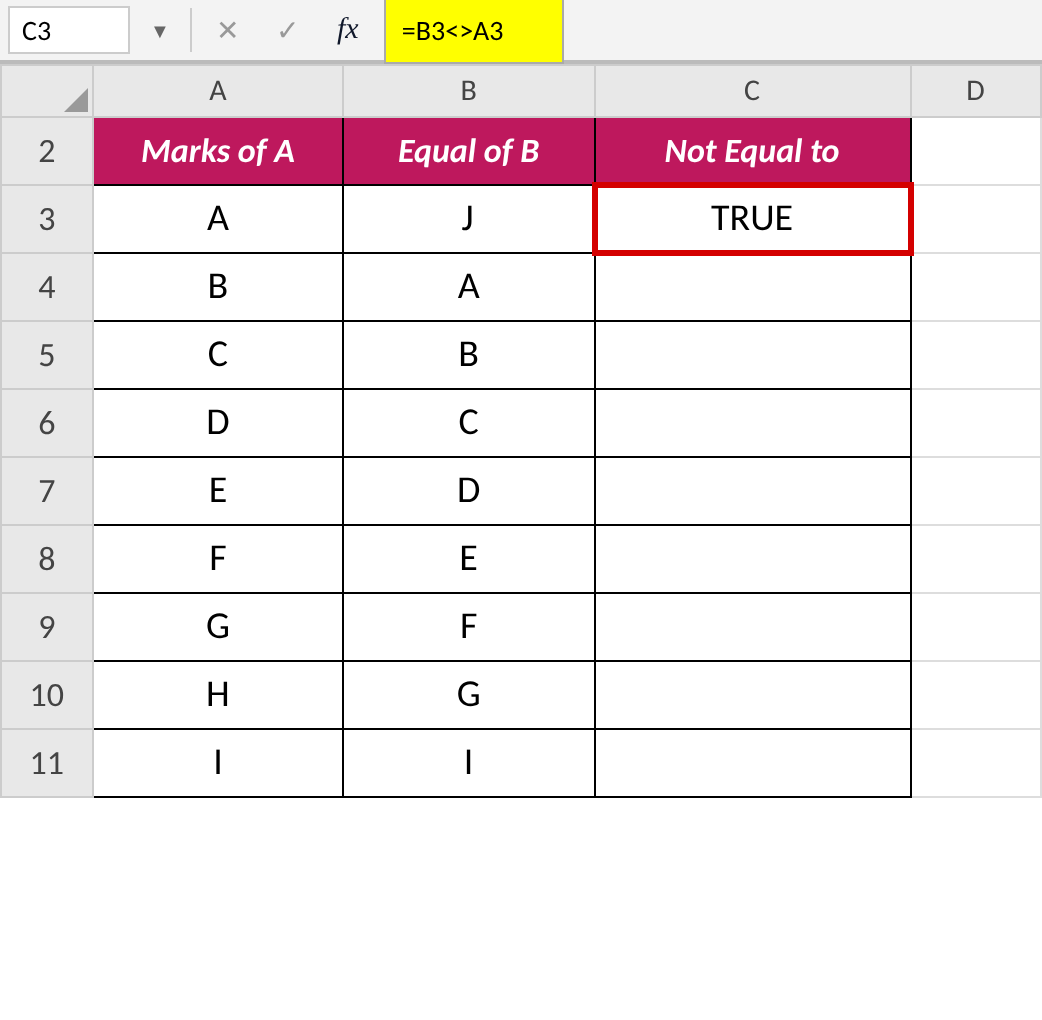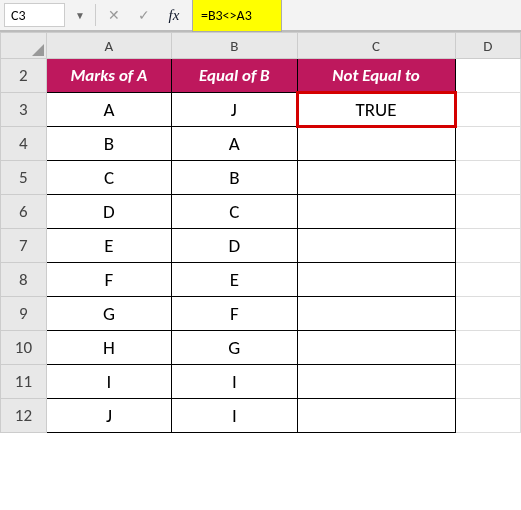--- a/index.html
+++ b/index.html
@@ -217,22 +217,15 @@
     <td class="cell bordered"></td>
     <td class="cell"></td>
   </tr>
   <tr>
     <th class="row-header">11</th>
     <td class="cell bordered">I</td>
     <td class="cell bordered">I</td>
     <td class="cell bordered"></td>
     <td class="cell"></td>
   </tr>
-  <tr>
-    <th class="row-header">12</th>
-    <td class="cell bordered">J</td>
-    <td class="cell bordered">I</td>
-    <td class="cell bordered"></td>
-    <td class="cell"></td>
-  </tr>
 </tbody>
     </table>
 </div>
 
 </body></html>

